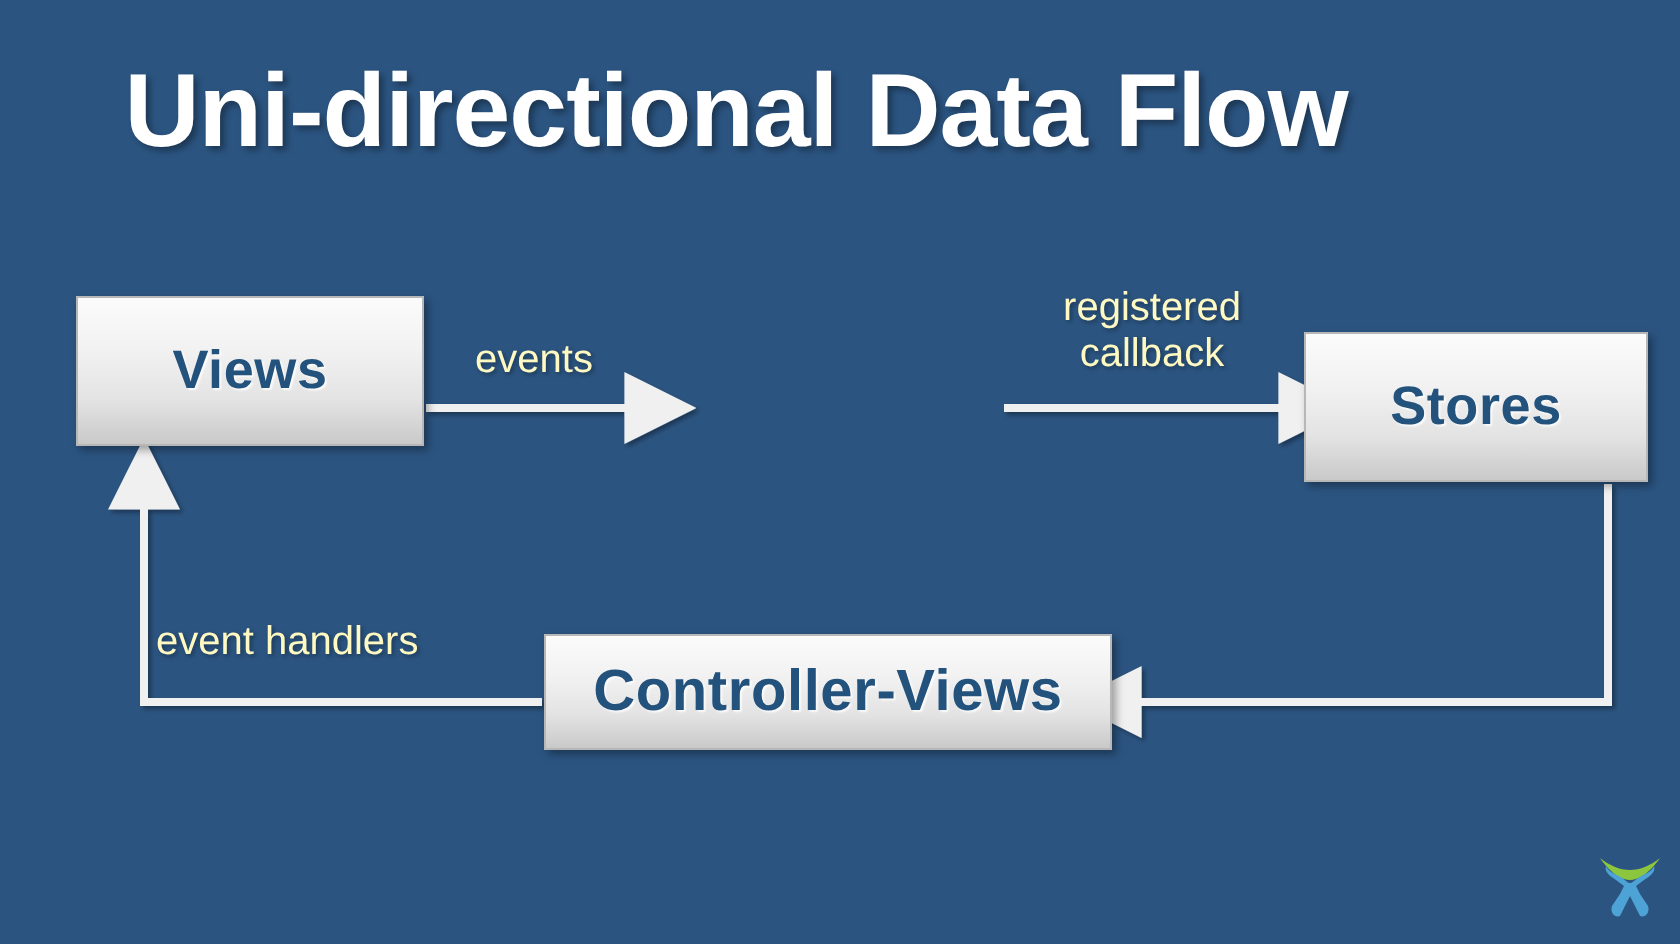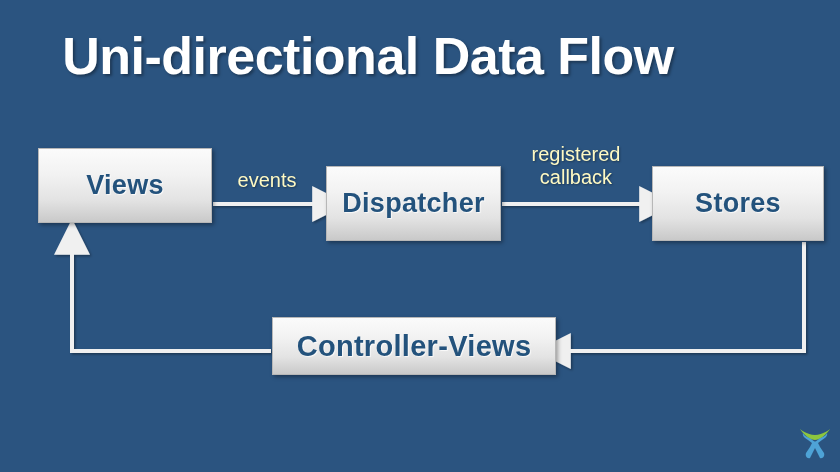--- a/index.html
+++ b/index.html
@@ -125,38 +125,36 @@
       <path d="M804,242 L804,351 L570,351" stroke="#f0f0f0" stroke-width="4" fill="none" marker-end="url(#ah-left)"></path>
 
       <path d="M271,351 L72,351 L72,254" stroke="#f0f0f0" stroke-width="4" fill="none" marker-end="url(#ah-up)"></path>
     </g>
   </svg>
 
   <div class="node" id="node-views">
     <span class="node-label">Views</span>
   </div>
 
-  <div class="node" id="node-dispatcher">
-    <span class="node-label">Dispatcher</span>
-  </div>
 
   <div class="node" id="node-stores">
     <span class="node-label">Stores</span>
   </div>
 
   <div class="node" id="node-controller">
     <span class="node-label">Controller-Views</span>
   </div>
 
   <div class="edge-label" id="label-actions">events</div>
 
   <div class="edge-label" id="label-registered">registered
 callback</div>
 
 
+  <div class="edge-label" id="label-eventh">event handlers</div>
 
   <svg id="logo" viewBox="0 0 36 42" xmlns="http://www.w3.org/2000/svg">
 
     <path d="M3,6 C3,6 10,17 18,17 C26,17 33,6 33,6 C33,6 26,12 18,12 C10,12 3,6 3,6 z" fill="#8cc63e"></path>
 
     <g fill="#4ea3d6">
       <path d="M6,10 C5,13 8,15 11,17 L15,20 L13,24 L9,30 C8,33 10,36 13,35 L17,27 L18,25 L19,27 L23,35 C26,36 28,33 27,30 L23,24 L21,20 L25,17 C28,15 31,13 30,10 C29,13 25,14 22,16 L18,19 L14,16 C11,14 7,13 6,10 z"></path>
       <circle cx="18" cy="21" r="2.6"></circle>
     </g>
   </svg>

